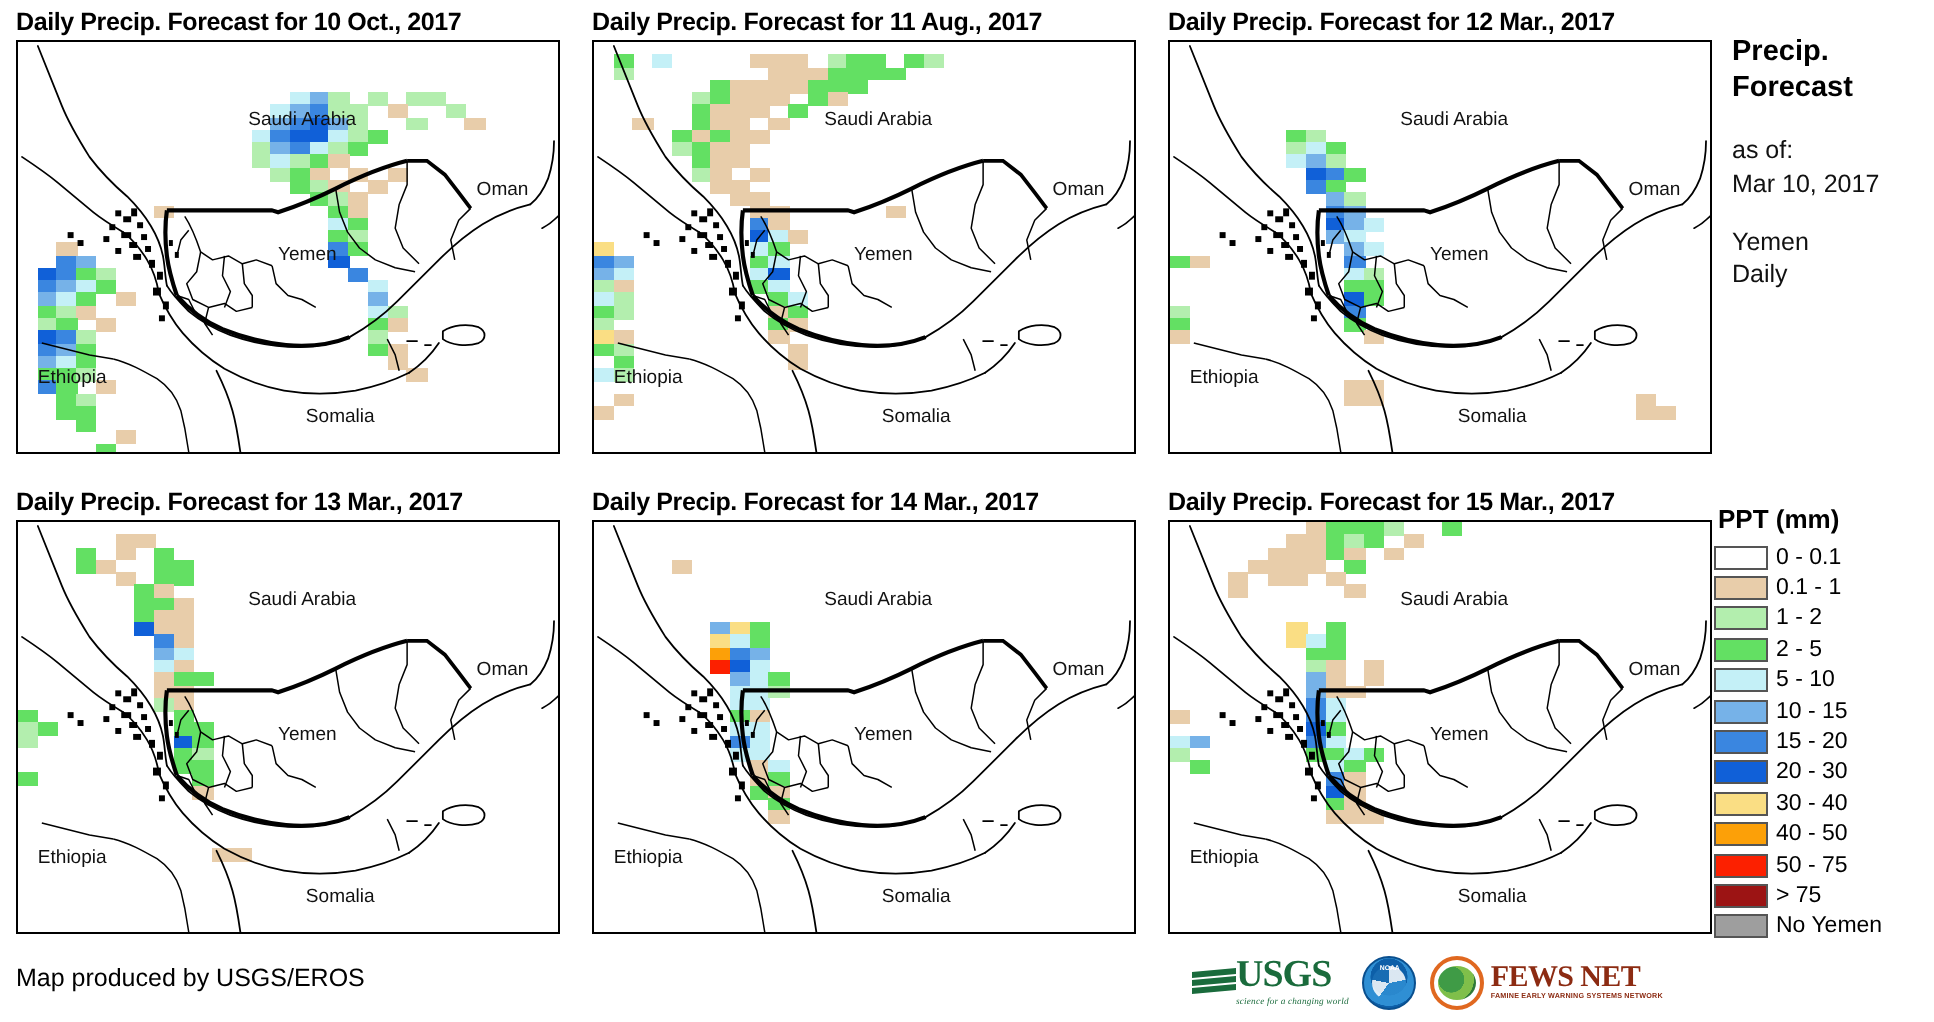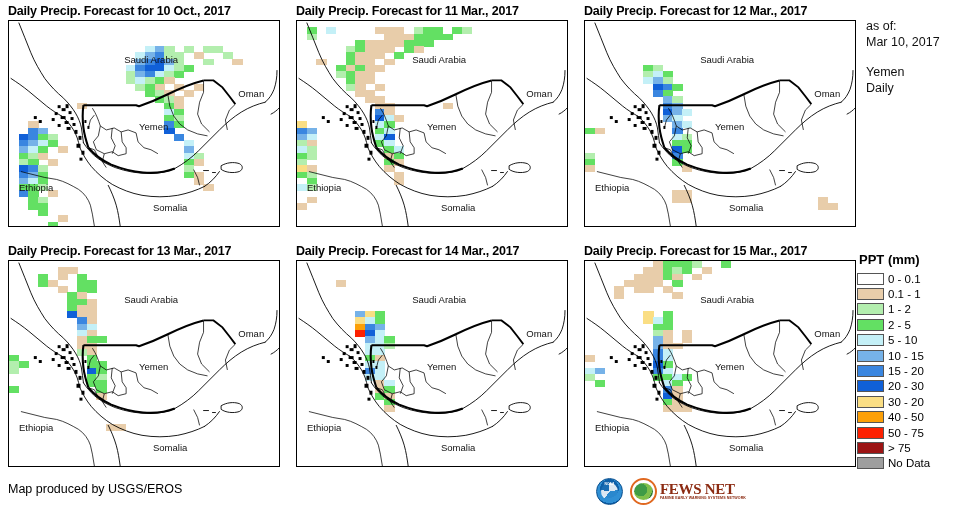--- a/index.html
+++ b/index.html
@@ -276,21 +276,21 @@
         <div class="cell" style="left: 19.4286px; top: 181.909px; width: 10.3143px; height: 6.87273px; background: rgb(99, 224, 99);"></div>
         <div class="cell" style="left: 29.1429px; top: 181.909px; width: 10.3143px; height: 6.87273px; background: rgb(99, 224, 99);"></div>
         <div class="cell" style="left: 29.1429px; top: 188.182px; width: 10.3143px; height: 6.87273px; background: rgb(99, 224, 99);"></div>
         <div class="cell" style="left: 48.5714px; top: 194.455px; width: 10.3143px; height: 6.87273px; background: rgb(232, 205, 170);"></div>
         <div class="cell" style="left: 38.8571px; top: 200.727px; width: 10.3143px; height: 6.87273px; background: rgb(99, 224, 99);"></div>
       </div>
   </div>
 </div>
 
 <div class="panel" style="left:296px;top:4px;">
-  <div class="panel-title">Daily Precip. Forecast for 11 Mar., 2017</div>
+  <div class="panel-title">Daily Precip. Forecast for 11 Aug., 2017</div>
   <div class="map-frame" style="position: absolute;">
 <svg class="map-svg" viewBox="0 0 272 207" preserveAspectRatio="none" style="z-index: 1;">
   <g fill="none" stroke="#000" stroke-width="0.9" stroke-linejoin="round" stroke-linecap="round">
 
     <path d="M10 2 C14 12 18 22 22 32 C26 42 31 50 36 58 C42 66 48 72 55 78
              C60 83 64 88 67 93 C70 98 72 103 73 108 C74 113 74 118 75 123"></path>
 
     <path d="M2 58 C8 62 14 66 20 71 C26 76 32 81 38 86 C43 90 48 93 53 96"></path>
     <path d="M53 96 C58 100 62 105 65 110 C68 115 70 121 71 127"></path>
 
@@ -1089,20 +1089,24 @@
         <div class="cell" style="left: 77.7143px; top: 138px; width: 10.3143px; height: 6.87273px; background: rgb(99, 224, 99);"></div>
         <div class="cell" style="left: 87.4286px; top: 138px; width: 10.3143px; height: 6.87273px; background: rgb(232, 205, 170);"></div>
         <div class="cell" style="left: 77.7143px; top: 144.273px; width: 10.3143px; height: 6.87273px; background: rgb(232, 205, 170);"></div>
         <div class="cell" style="left: 87.4286px; top: 144.273px; width: 10.3143px; height: 6.87273px; background: rgb(232, 205, 170);"></div>
         <div class="cell" style="left: 97.1429px; top: 144.273px; width: 10.3143px; height: 6.87273px; background: rgb(232, 205, 170);"></div>
       </div>
   </div>
 </div>
 
 <div id="sidebar">
+  <div class="side-title">
+    <div>Precip.</div>
+    <div>Forecast</div>
+  </div>
   <div class="side-block">
     <div>as of:</div>
     <div>Mar 10, 2017</div>
   </div>
   <div class="side-block">
     <div>Yemen</div>
     <div>Daily</div>
   </div>
 </div>
 
@@ -1136,44 +1140,55 @@
       <div class="legend-row">
         <div class="swatch" style="background: rgb(58, 134, 224);"></div>
         <div class="legend-label">15 - 20</div>
       </div>
       <div class="legend-row">
         <div class="swatch" style="background: rgb(16, 96, 216);"></div>
         <div class="legend-label">20 - 30</div>
       </div>
       <div class="legend-row">
         <div class="swatch" style="background: rgb(250, 222, 132);"></div>
-        <div class="legend-label">30 - 20</div>
+        <div class="legend-label">30 - 40</div>
       </div>
       <div class="legend-row">
         <div class="swatch" style="background: rgb(252, 160, 8);"></div>
         <div class="legend-label">40 - 50</div>
       </div>
       <div class="legend-row">
         <div class="swatch" style="background: rgb(252, 32, 0);"></div>
         <div class="legend-label">50 - 75</div>
       </div>
       <div class="legend-row">
         <div class="swatch" style="background: rgb(156, 20, 20);"></div>
         <div class="legend-label">&gt; 75</div>
       </div>
       <div class="legend-row">
         <div class="swatch" style="background: rgb(158, 158, 158);"></div>
-        <div class="legend-label">No Data</div>
+        <div class="legend-label">No Yemen</div>
       </div>
     </div>
 </div>
 
 <div id="credit">Map produced by USGS/EROS</div>
 
 <div id="logos">
+  <div class="logo">
+    <svg class="usgs-wave" viewBox="0 0 22 16">
+      <path d="M0 3 L22 1 L22 4 L0 6 Z" fill="#1a6b3c"></path>
+      <path d="M0 7 L22 5 L22 8 L0 10 Z" fill="#1a6b3c"></path>
+      <path d="M0 11 L22 9 L22 12 L0 14 Z" fill="#1a6b3c"></path>
+    </svg>
+    <div class="logo-col">
+      <div class="usgs-text">USGS</div>
+      <div class="usgs-tag">science for a changing world</div>
+    </div>
+  </div>
 
   <div class="logo">
     <div class="noaa">
       <span class="noaa-seal">NOAA</span>
     </div>
   </div>
 
 
   <div class="logo" style="gap:3px;">
     <div class="fews-globe"></div>

